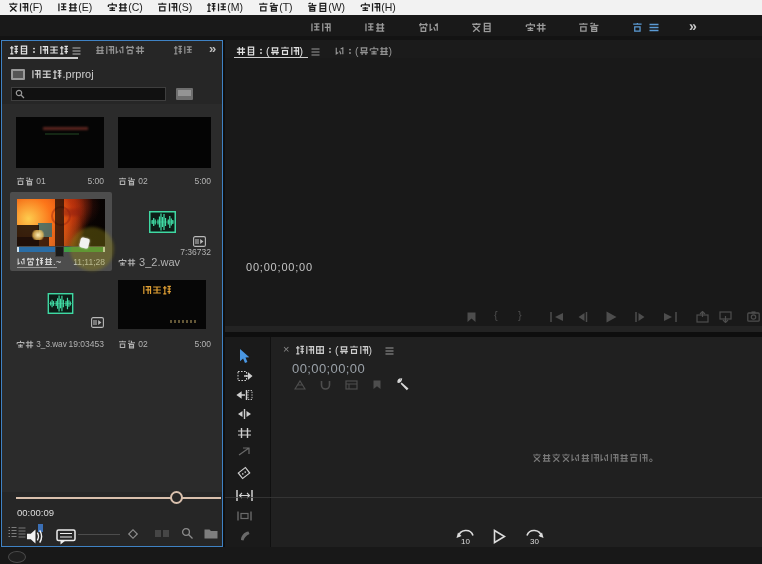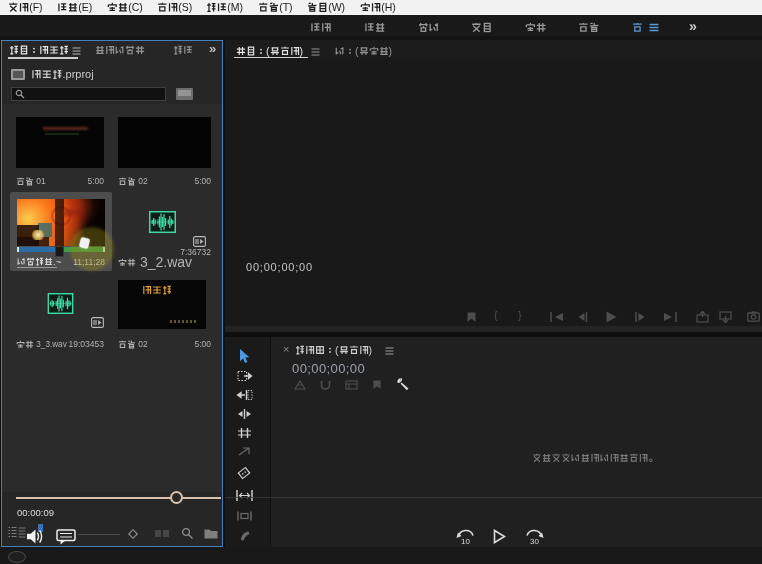--- a/index.html
+++ b/index.html
@@ -291,21 +291,21 @@
 <svg style="position:absolute;left:193px;top:236px" width="13" height="11" viewBox="0 0 13 11">
     <rect x="0.6" y="0.6" width="11.8" height="9.8" rx="1.5" fill="none" stroke="#b9b9b9" stroke-width="1.1"></rect>
     <path d="M3 3V8 M5 3V8" stroke="#b9b9b9" stroke-width="1.1"></path>
     <path d="M7.2 3L10.4 5.5L7.2 8Z" fill="#b9b9b9"></path>
   </svg>
 <div style="position:absolute;left:118px;top:258px;display:flex;align-items:center;color:#b3b3b3;">
     <svg style="display:block" width="18" height="9" viewBox="0 0 22 11">
       <use href="#gb" x="0" width="11" height="11"></use>
       <use href="#g5" x="11" width="11" height="11"></use>
     </svg>
-    <span style="font-size:14px;line-height:9px;white-space:pre"> 3_2.wav</span>
+    <span style="font-size:11px;line-height:9px;white-space:pre"> 3_2.wav</span>
   </div>
 <div style="position:absolute;left:166px;top:248px;font-size:8.5px;line-height:8.5px;color:#b3b3b3;white-space:pre;width:45px;text-align:right">7:36732</div>
 <svg style="position:absolute;left:47px;top:293px" width="27" height="21" viewBox="0 0 27 22">
     <rect x="0.75" y="0.75" width="25.5" height="20.5" fill="#0d1d17" stroke="#3fd9a3" stroke-width="1.5"></rect>
     <path d="M1 11H26" stroke="#2a8f6c" stroke-width="0.8"></path>
     <path d="M3.2 9.0V13.0" stroke="#41dba4" stroke-width="1.25"></path>
     <path d="M4.7 7.0V15.0" stroke="#41dba4" stroke-width="1.25"></path>
     <path d="M6.2 8.5V13.5" stroke="#41dba4" stroke-width="1.25"></path>
     <path d="M9 8.5V13.5" stroke="#41dba4" stroke-width="1.25"></path>
     <path d="M10.5 5.5V16.5" stroke="#41dba4" stroke-width="1.25"></path>

